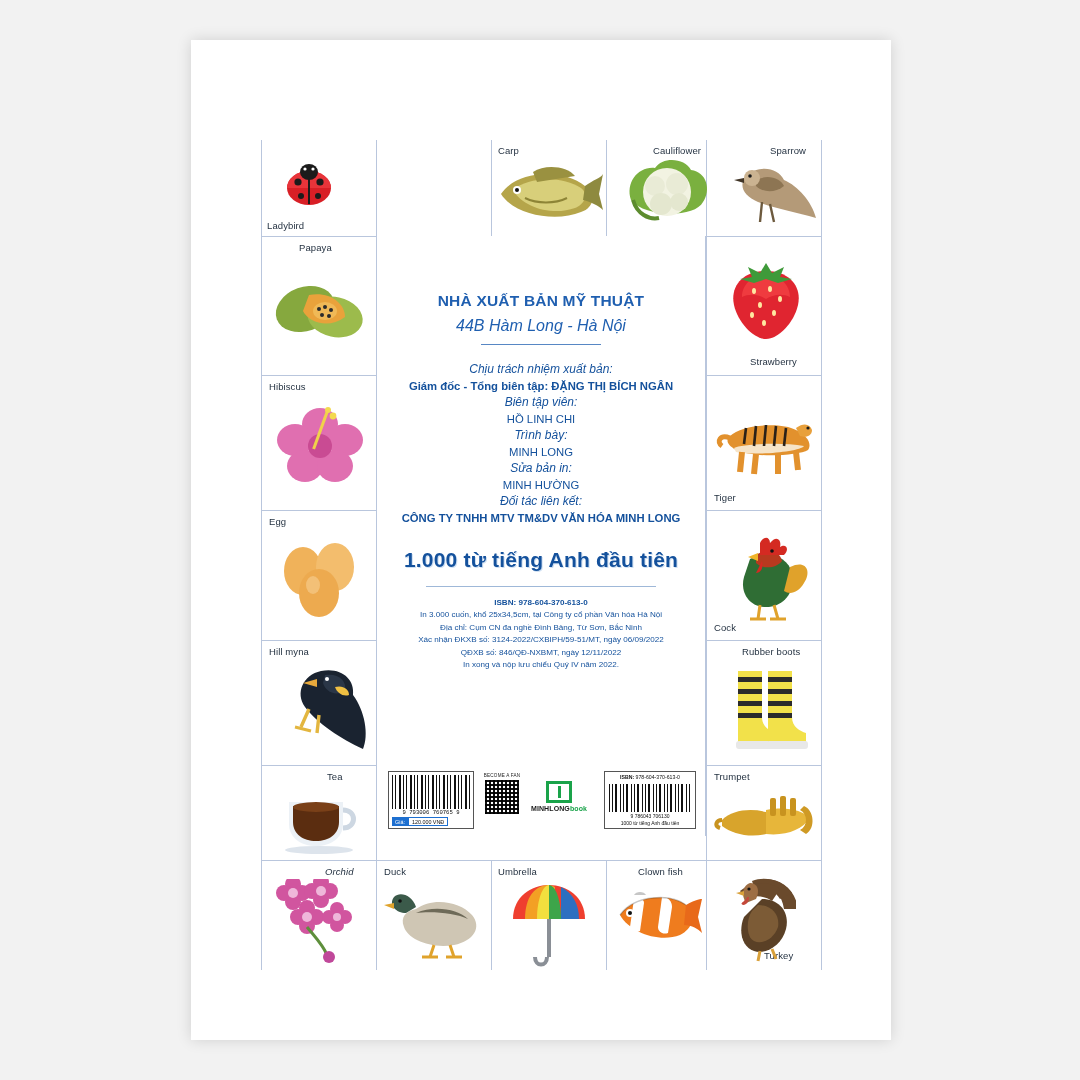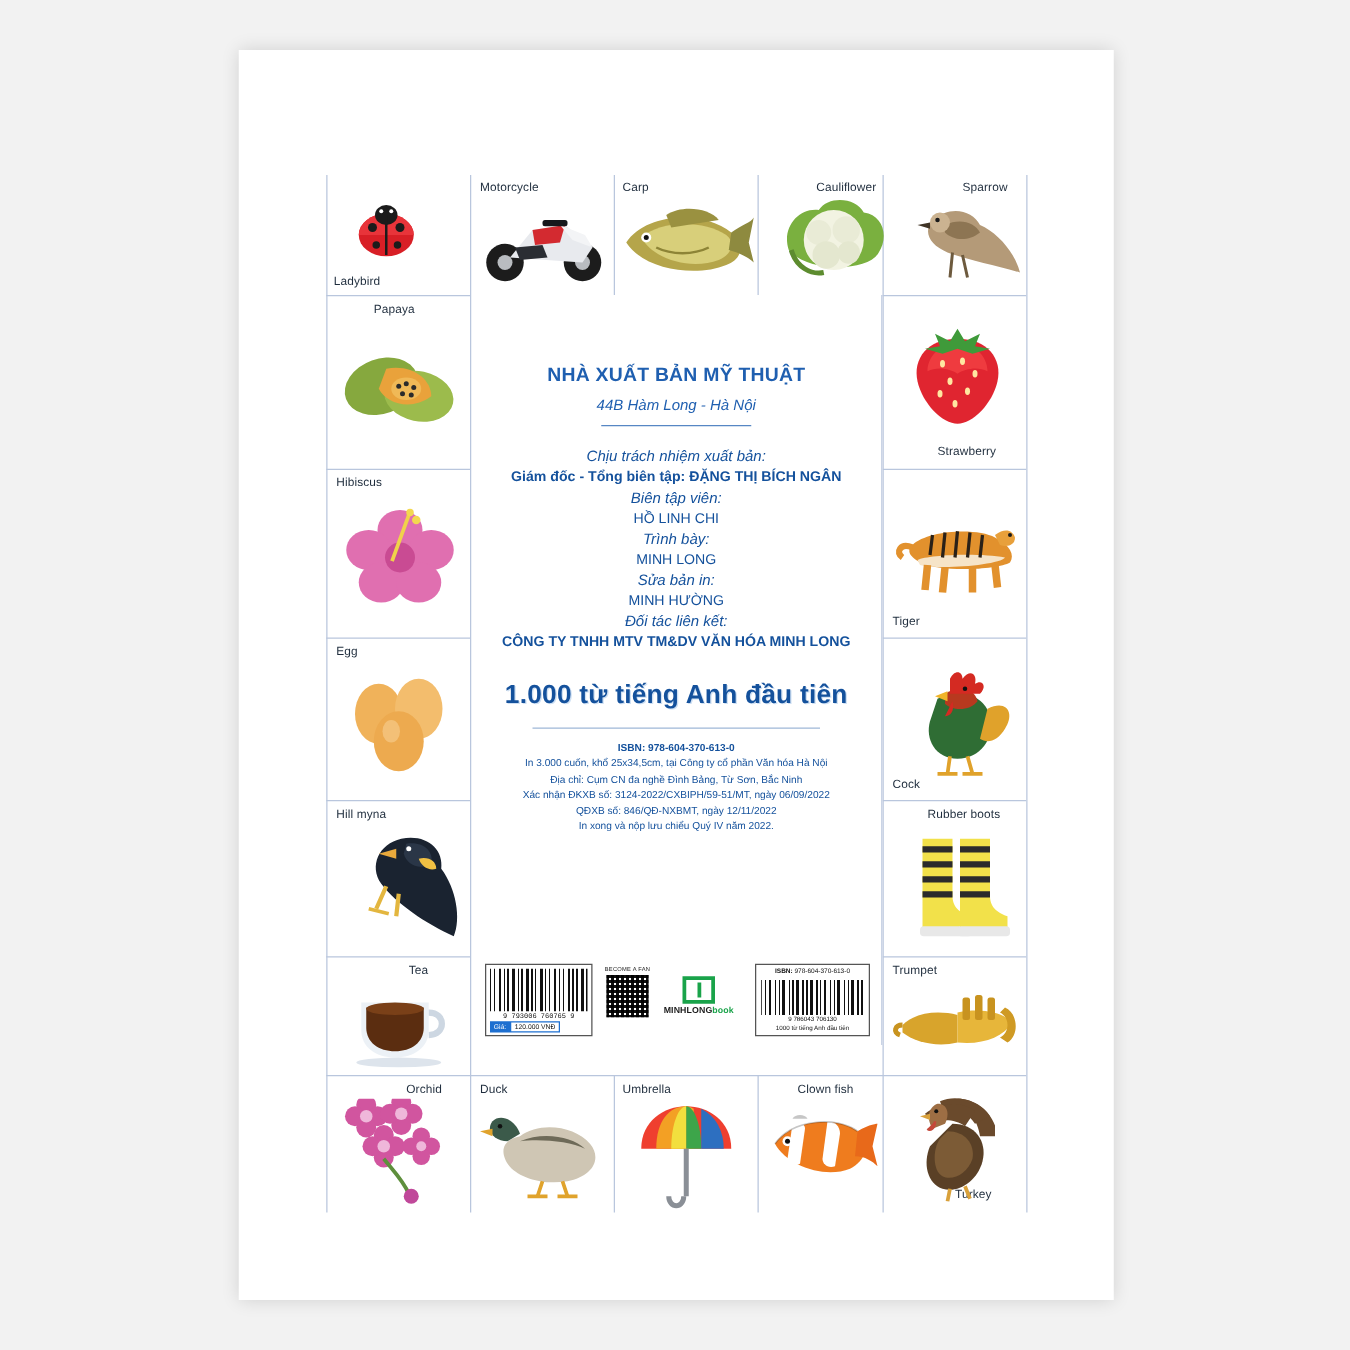--- a/index.html
+++ b/index.html
@@ -76,21 +76,21 @@
     box-sizing: border-box;
   }
   .pub-name {
     font-size: 15.5px;
     font-weight: bold;
     color: #1f5fb0;
     letter-spacing: .2px;
     margin-top: 44px;
   }
   .pub-addr {
-    font-size: 12px;
+    font-size: 16px;
     font-style: italic;
     color: #1f5fb0;
     margin-top: 7px;
   }
   .divider-short {
     width: 120px;
     height: 1px;
     background: #1f5fb0;
     margin: 9px auto 0 auto;
     opacity: .75;
@@ -299,34 +299,20 @@
           <rect x="31" y="14" width="2" height="32" fill="#1b1b1b"></rect>
           <circle cx="21" cy="24" r="3.6" fill="#1b1b1b"></circle>
           <circle cx="43" cy="24" r="3.6" fill="#1b1b1b"></circle>
           <circle cx="24" cy="38" r="3" fill="#1b1b1b"></circle>
           <circle cx="41" cy="38" r="3" fill="#1b1b1b"></circle>
           <circle cx="28" cy="11" r="1.6" fill="#fff"></circle>
           <circle cx="36" cy="11" r="1.6" fill="#fff"></circle>
         </svg>
       </div>
 
-      <div class="cell" style="left:187px;top:100px;width:112px;height:95px;">
-        <div class="label" style="left:6px;top:5px;">Motorcycle</div>
-        <svg class="art" style="left:4px;top:22px;" width="106" height="66" viewBox="0 0 106 66">
-          <circle cx="22" cy="48" r="15" fill="#1c1c1c"></circle>
-            <circle cx="22" cy="48" r="6" fill="#b9bcc0"></circle>
-          <circle cx="84" cy="48" r="15" fill="#1c1c1c"></circle>
-            <circle cx="84" cy="48" r="6" fill="#b9bcc0"></circle>
-          <path d="M26 44 L44 22 L70 18 L92 36 L84 48 Z" fill="#e8eaee"></path>
-          <path d="M44 22 L70 18 L66 32 L46 34 Z" fill="#d32a30"></path>
-          <path d="M30 36 L52 34 L56 44 L34 46 Z" fill="#2a2d33"></path>
-          <path d="M66 18 L86 26 L92 36 L76 30 Z" fill="#f3f4f6"></path>
-          <rect x="52" y="14" width="20" height="5" rx="2" fill="#16181c"></rect>
-        </svg>
-      </div>
 
       <div class="cell" style="left:302px;top:100px;width:112px;height:95px;">
         <div class="label" style="left:5px;top:5px;">Carp</div>
         <svg class="art" style="left:0px;top:20px;" width="112" height="64" viewBox="0 0 112 64">
           <path d="M8 34 C24 10 70 8 92 26 C104 36 100 48 88 52 C64 62 22 56 8 34 Z" fill="#b5a54a"></path>
           <path d="M20 30 C36 16 70 16 88 28 C96 34 92 44 82 48 C60 56 30 48 20 30 Z" fill="#d8cf7a"></path>
           <path d="M92 26 C100 20 108 18 110 14 L106 34 L110 50 C106 46 98 42 90 40 Z" fill="#8e8a3f"></path>
           <path d="M40 12 C52 4 74 6 82 16 L44 22 Z" fill="#9a9140"></path>
           <circle cx="24" cy="30" r="4" fill="#fff"></circle>
             <circle cx="24" cy="30" r="2" fill="#111"></circle>
@@ -512,21 +498,21 @@
           <path d="M52 24 C72 20 88 24 96 32 C88 44 72 50 52 48 Z" fill="#e7b63a"></path>
           <path d="M90 20 C100 24 102 42 92 48 L86 44 C94 40 94 28 86 24 Z" fill="#cf9a24"></path>
           <rect x="56" y="12" width="6" height="18" rx="2" fill="#c8931f"></rect>
           <rect x="66" y="10" width="6" height="20" rx="2" fill="#c8931f"></rect>
           <rect x="76" y="12" width="6" height="18" rx="2" fill="#c8931f"></rect>
           <path d="M8 34 C2 34 0 40 6 42" stroke="#c8931f" stroke-width="4" fill="none"></path>
         </svg>
       </div>
 
       <div class="cell" style="left:72px;top:821px;width:112px;height:108px;">
-        <div class="label" style="left:62px;top:5px;">Orchid</div>
+        <div class="label" style="left:62px;top:5px;font-style:italic;">Orchid</div>
         <svg class="art" style="left:8px;top:18px;" width="100" height="86" viewBox="0 0 100 86">
           <g fill="#d1559f">
             <g transform="translate(22,14)">
                 <circle cx="0" cy="-9" r="8"></circle>
                 <circle cx="9" cy="0" r="8"></circle>
                 <circle cx="0" cy="9" r="8"></circle>
                 <circle cx="-9" cy="0" r="8"></circle>
                 <circle cx="0" cy="0" r="5" fill="#efb7da"></circle>
               </g>
             <g transform="translate(50,12)">

